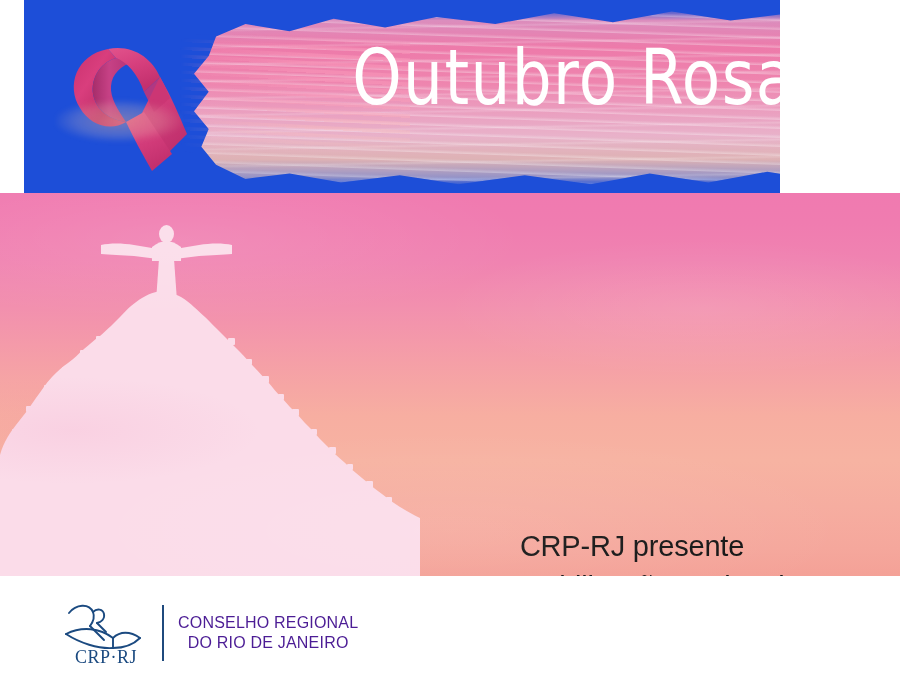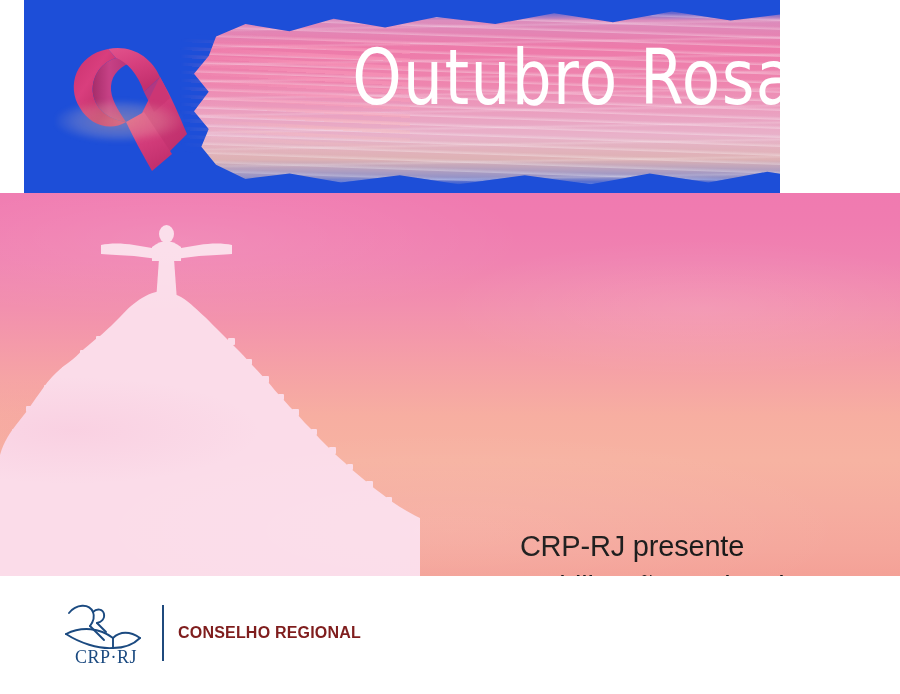--- a/index.html
+++ b/index.html
@@ -255,24 +255,24 @@
     flex: 0 0 auto;
   }
   .logo-divider {
     width: 2px;
     height: 56px;
     background: #1f4a7d;
     margin: 0 14px 0 10px;
     flex: 0 0 auto;
   }
   .brandtext {
-    color: #7f1d1d;
+    color: #4c1d95;
     font-family: "Liberation Sans Narrow", "Liberation Sans", sans-serif;
     font-size: 16px;
-    font-weight: bold;
+    font-weight: normal;
     line-height: 20px;
     letter-spacing: 0.2px;
     white-space: nowrap;
     text-align: center;
   }
   .brandtext span { display: block; }
 </style>
 </head>
 <body>
 
@@ -434,18 +434,19 @@
           <path d="M30 26 L44 40"></path>
           <path d="M37 23 L46 32"></path>
         </g>
         <text x="46" y="63" text-anchor="middle" font-family="'Liberation Serif', serif" font-size="18" letter-spacing="0.5" fill="#1b4a80">CRP·RJ</text>
       </svg>
 
       <div class="logo-divider"></div>
 
       <div class="brandtext">
         <span>CONSELHO REGIONAL</span>
+        <span>DO RIO DE JANEIRO</span>
       </div>
     </div>
 
   </div>
 
 </div>
 
 </body></html>

